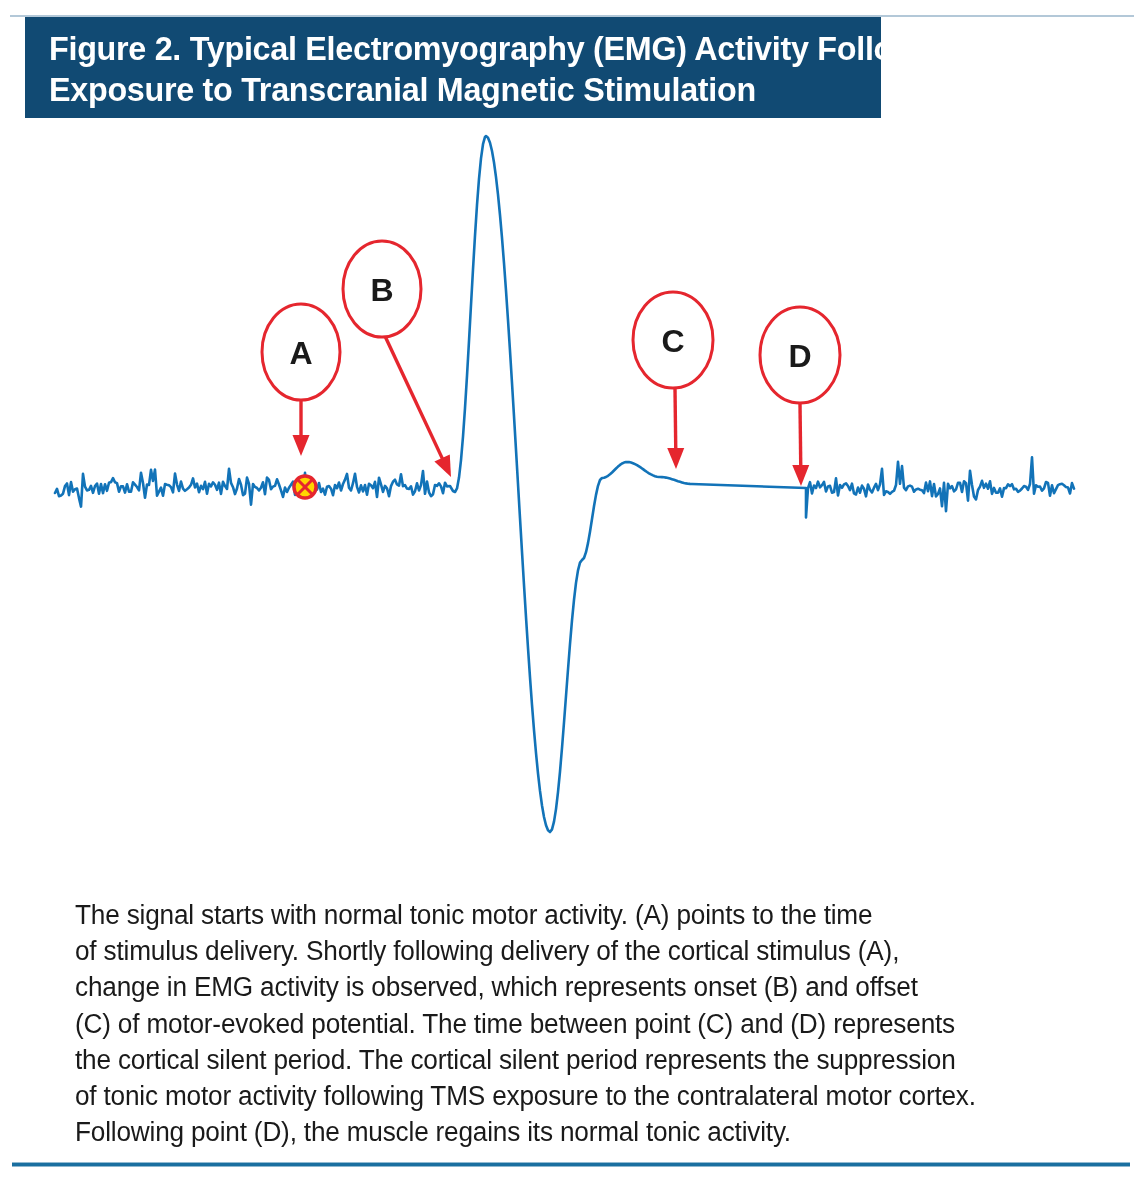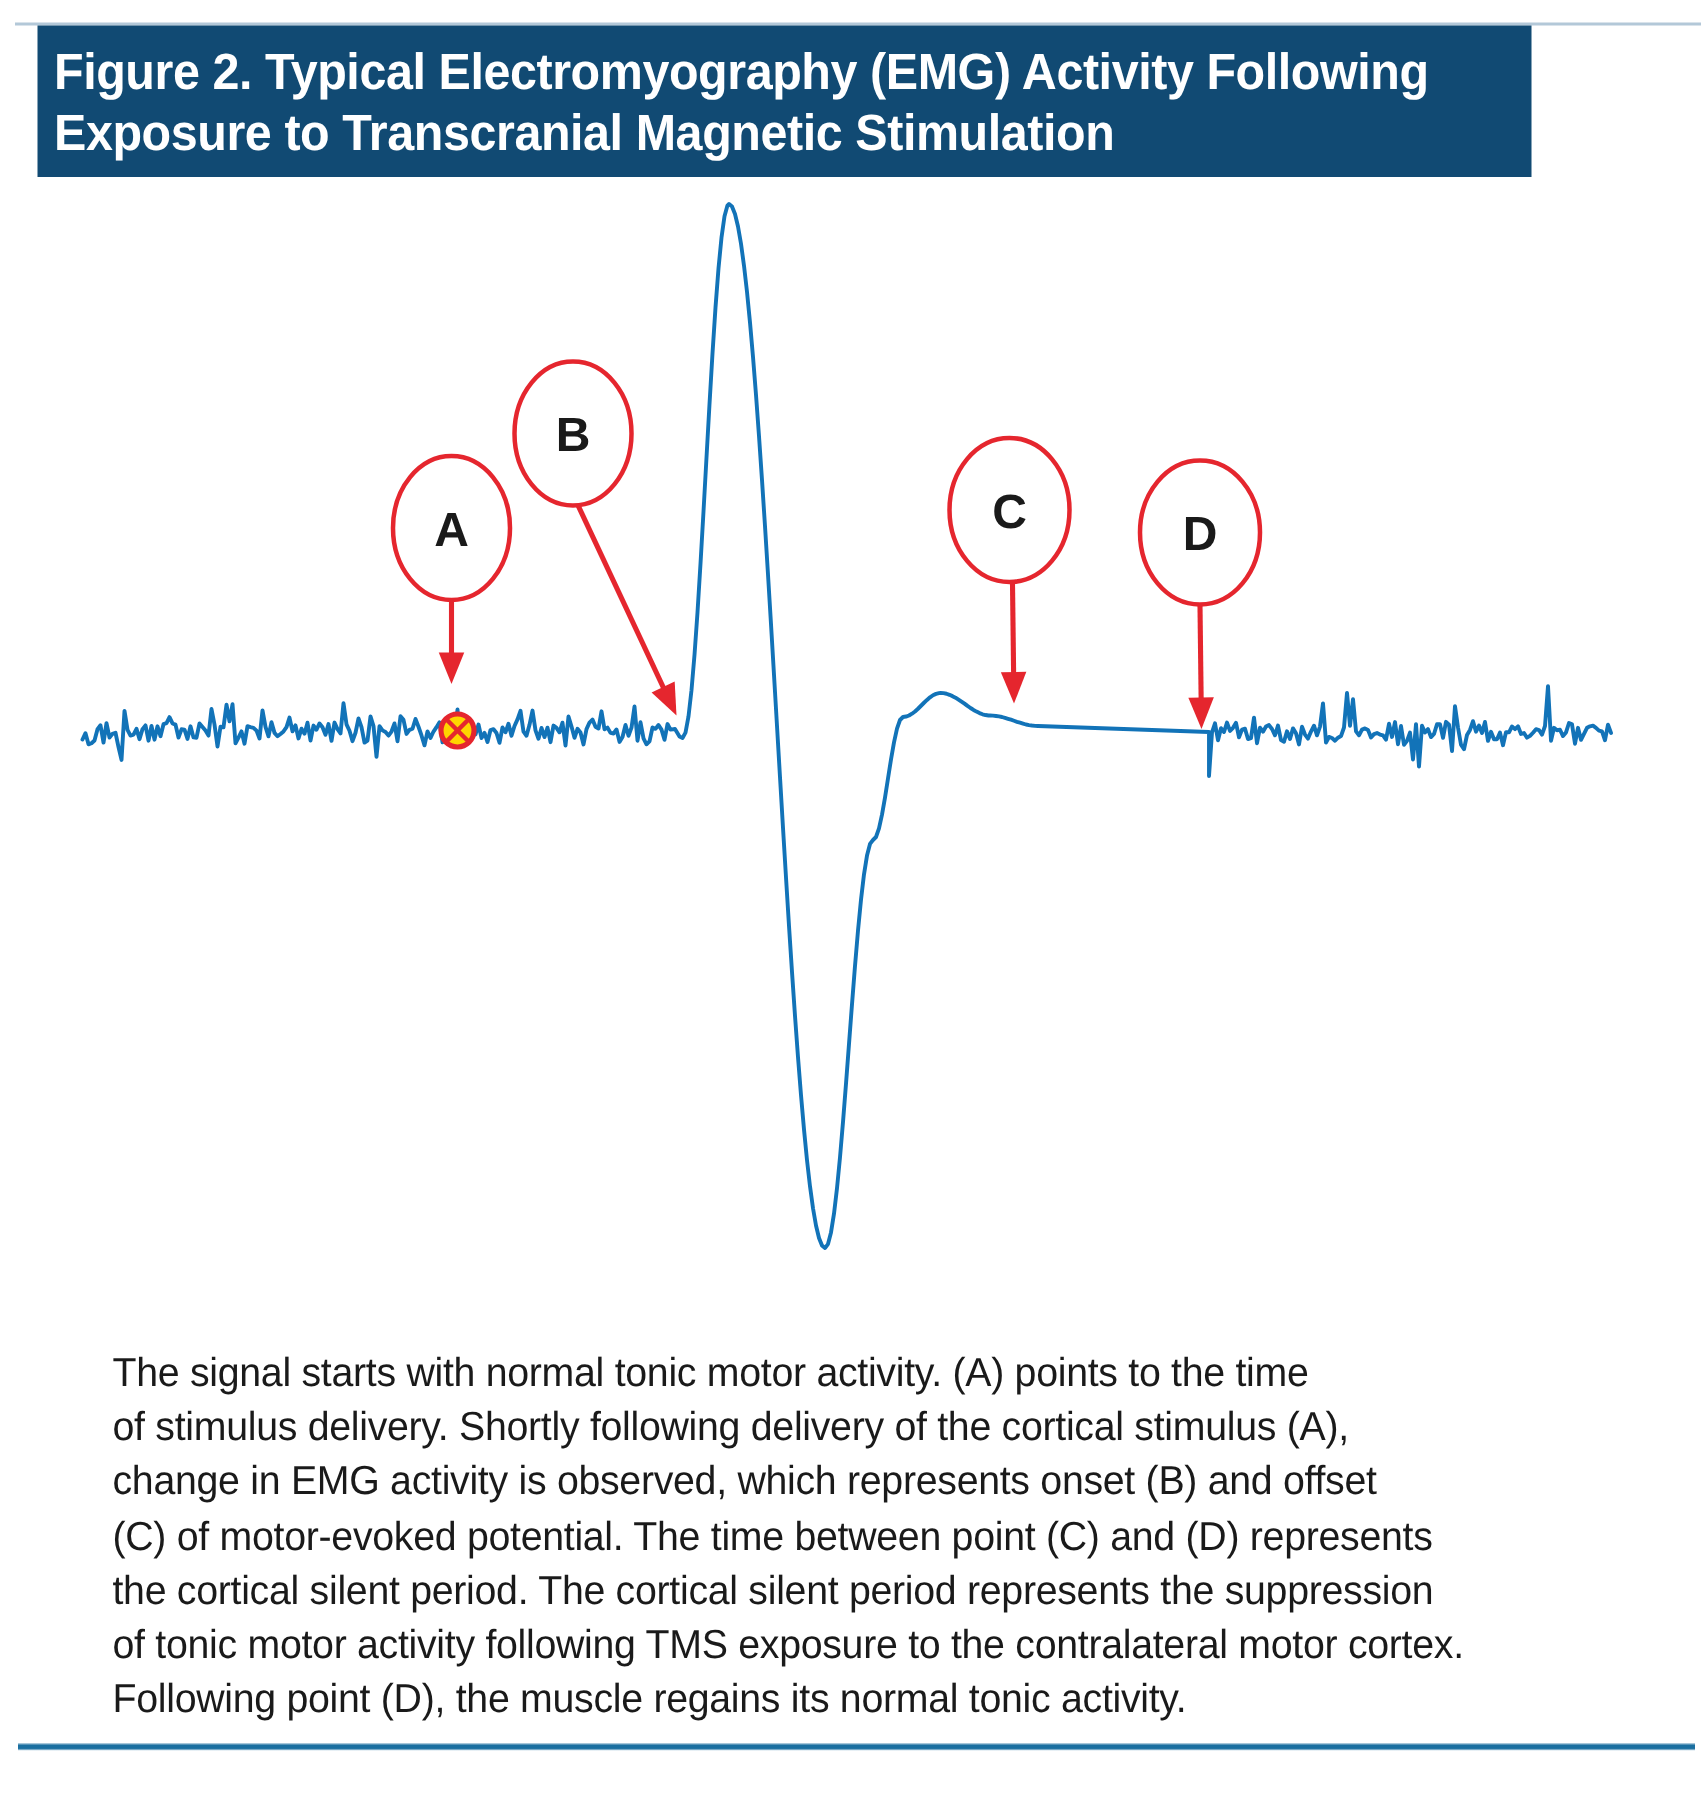--- a/index.html
+++ b/index.html
@@ -7,24 +7,24 @@
     position:relative;
     width:1134px;height:1196px;
     font-family:"Liberation Sans", sans-serif;
     overflow:hidden;
   }
   .top-hairline{
     position:absolute;left:10px;top:15px;width:1124px;height:2px;
     background:#b3c8d8;
   }
   .title-bar{
-    position:absolute;left:25px;top:17px;width:996px;height:101px;
+    position:absolute;left:25px;top:17px;width:856px;height:101px;
     background:#114a73;
     box-sizing:border-box;
-    padding:11px 0 0 11px;
+    padding:11px 0 0 24px;
   }
   .title-inner{
     transform:scaleX(0.95);
     transform-origin:left top;
   }
   .title-line{
     color:#ffffff;
     font-size:34px;
     font-weight:bold;
     line-height:41px;

